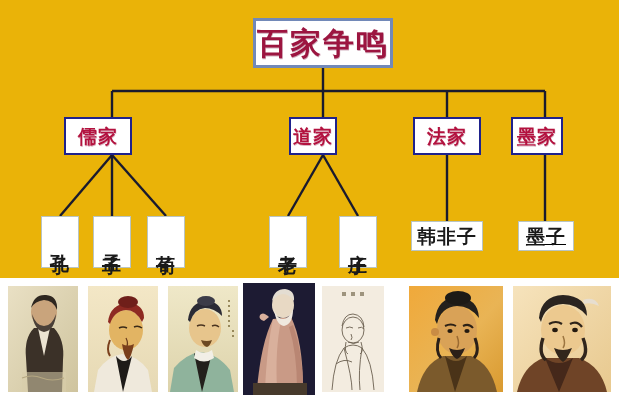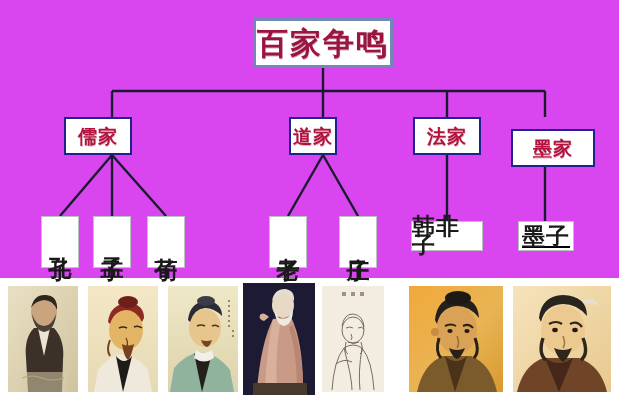--- a/index.html
+++ b/index.html
@@ -7,21 +7,21 @@
     padding: 0;
     background: #ffffff;
   }
   body {
     font-family: "DejaVu Sans", "Liberation Sans", sans-serif;
   }
   #stage {
     position: relative;
     width: 619px;
     height: 400px;
-    background: #d946ef;
+    background: #eab308;
     overflow: hidden;
   }
 
   
   #diagram {
     position: absolute;
     left: 0; top: 0;
     width: 619px;
     height: 278px;
   }
@@ -69,21 +69,21 @@
     text-shadow: 0.5px 0.5px 0 rgba(140,20,60,0.3);
   }
 
   
   .node.person {
     border: 1px solid #b9c4c2;
   }
   .node.person .txt {
     color: #1a1a1a;
     font-weight: bold;
-    font-size: 23px;
+    font-size: 19px;
     line-height: 19px;
   }
   .node.person.vert .txt {
     writing-mode: vertical-rl;
     text-orientation: upright;
     letter-spacing: 3px;
   }
   .node.person.horiz .txt {
     letter-spacing: 1px;
   }
@@ -152,21 +152,21 @@
     </div>
 
     <div class="node school" style="left:289px; top:117px; width:48px; height:38px;">
       <span class="txt">道家</span>
     </div>
 
     <div class="node school" style="left:413px; top:117px; width:68px; height:38px;">
       <span class="txt">法家</span>
     </div>
 
-    <div class="node school" style="left:511px; top:129px; width:84px; height:38px;">
+    <div class="node school" style="left:511px; top:117px; width:52px; height:38px;">
       <span class="txt">墨家</span>
     </div>
 
     <div class="node person vert" style="left:41px; top:216px; width:38px; height:52px;">
       <span class="txt">孔子</span>
     </div>
 
     <div class="node person vert" style="left:93px; top:216px; width:38px; height:52px;">
       <span class="txt">孟子</span>
     </div>

